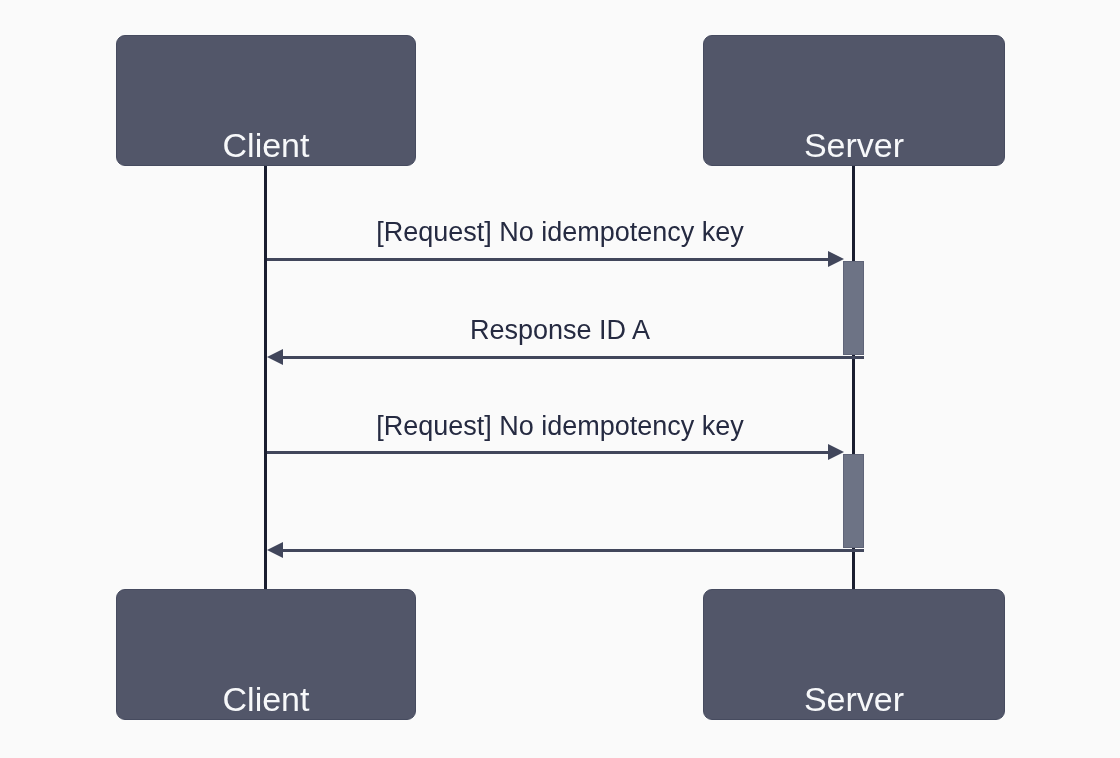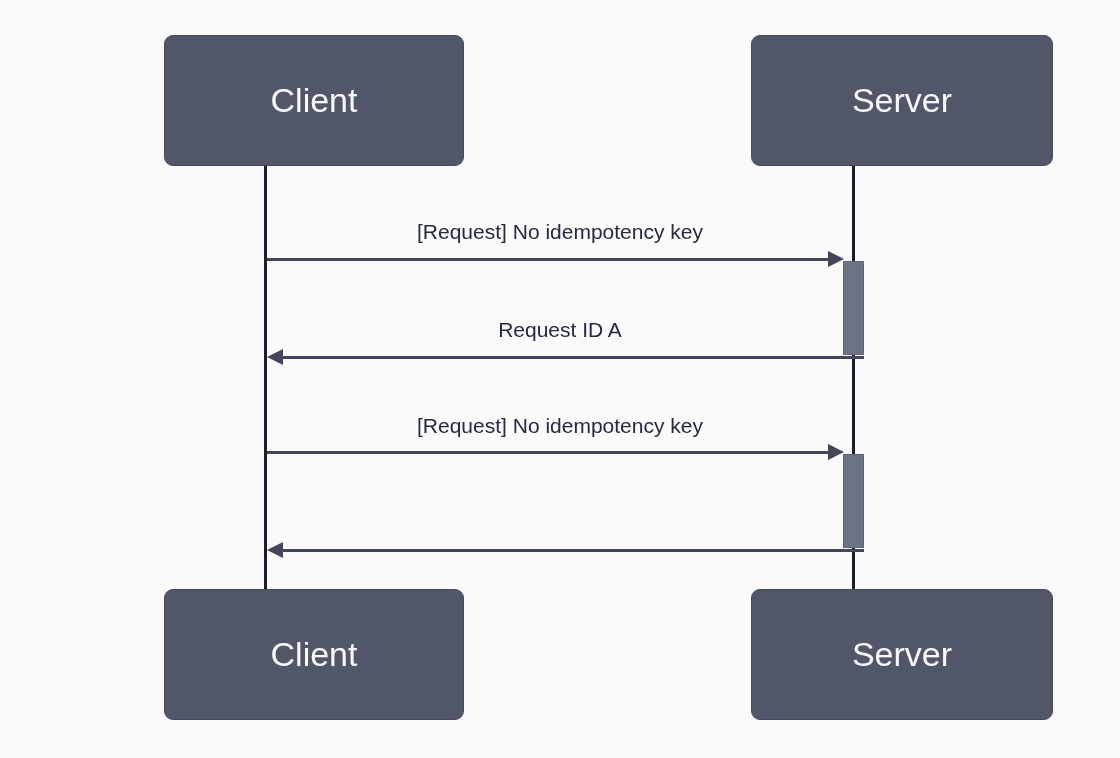--- a/index.html
+++ b/index.html
@@ -29,24 +29,23 @@
   .actor {
     position: absolute;
     width: 300px;
     height: 131px;
     background: var(--actor-fill);
     border: 1px solid var(--actor-border);
     border-radius: 9px;
     color: var(--actor-text);
     font-size: 34px;
     display: flex;
-    align-items: center;
+    align-items: flex-end;
     justify-content: center;
     z-index: 4;
-    margin-left: 48px;
   }
   .actor.client-top    { left: 116px; top: 35px;  }
   .actor.server-top    { left: 703px; top: 35px;  width: 302px; }
   .actor.client-bottom { left: 116px; top: 589px; }
   .actor.server-bottom { left: 703px; top: 589px; width: 302px; }
 
   
   .lifeline {
     position: absolute;
     top: 166px;
@@ -72,21 +71,21 @@
   .activation.a2 { top: 454px; }
 
   
   .msg-label {
     position: absolute;
     left: 266px;
     width: 588px;
     height: 34px;
     line-height: 34px;
     text-align: center;
-    font-size: 21px;
+    font-size: 27px;
     color: var(--message-text);
     z-index: 3;
     white-space: nowrap;
   }
   .msg-label.m1 { top: 215px; }
   .msg-label.m2 { top: 313px; }
   .msg-label.m3 { top: 409px; }
   .msg-label.m4 { top: 506px; }
 
   
@@ -140,21 +139,21 @@
     <span>Client</span>
   </div>
   <div class="actor server-bottom">
     <span>Server</span>
   </div>
 
   <div class="msg-label m1">[Request] No idempotency key</div>
   <div class="msg-line right l1"></div>
   <div class="arrowhead to-right h1"></div>
 
-  <div class="msg-label m2">Request ID A</div>
+  <div class="msg-label m2">Response ID A</div>
   <div class="msg-line left l2"></div>
   <div class="arrowhead to-left h2"></div>
 
   <div class="msg-label m3">[Request] No idempotency key</div>
   <div class="msg-line right l3"></div>
   <div class="arrowhead to-right h3"></div>
 
   <div class="msg-line left l4"></div>
   <div class="arrowhead to-left h4"></div>
 

